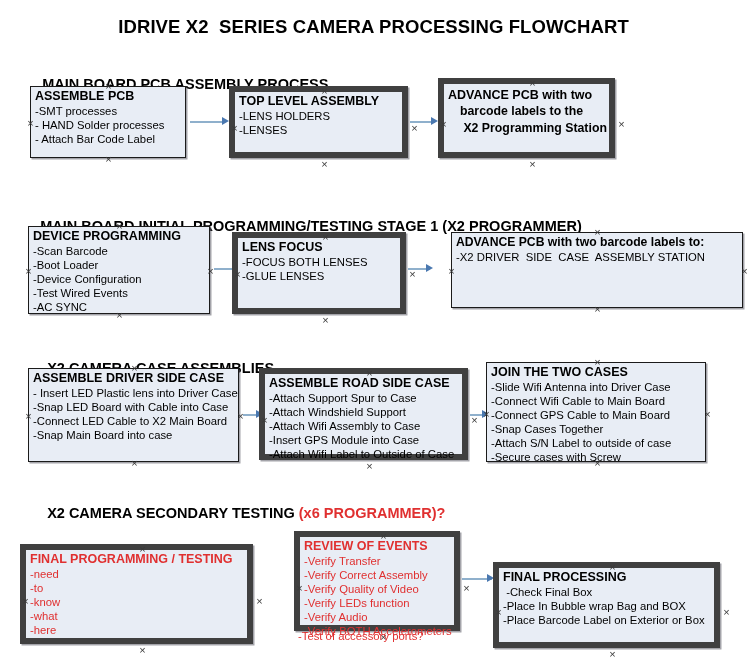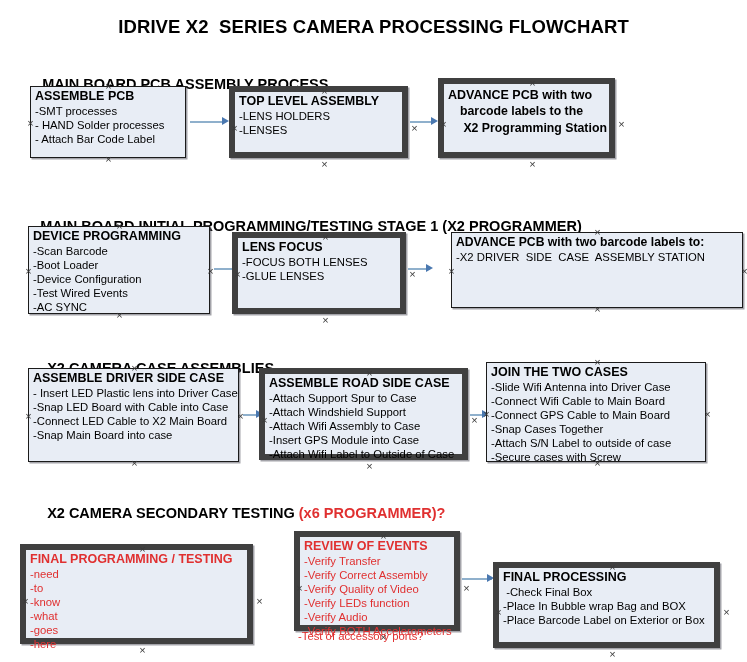--- a/index.html
+++ b/index.html
@@ -279,21 +279,20 @@
     <span>X2 CAMERA SECONDARY TESTING </span><span class="accent">(x6 PROGRAMMER)?</span>
   </div>
 
   <div class="node red greyframe" style="left:20px; top:544px; width:233px; height:100px;">
     <div class="node-inner">
       <div class="node-title">FINAL PROGRAMMING / TESTING</div>
       <div class="node-line">-need</div>
       <div class="node-line">-to</div>
       <div class="node-line">-know</div>
       <div class="node-line">-what</div>
-      <div class="node-line">-goes</div>
       <div class="node-line">-here</div>
     </div>
     <div class="xh" style="left:112px; top:-5px;"></div>
     <div class="xh" style="left:112px; top:96px;"></div>
     <div class="xh" style="left:-5px; top:47px;"></div>
     <div class="xh" style="left:229px; top:47px;"></div>
   </div>
 
   <div class="node red greyframe" style="left:294px; top:531px; width:166px; height:100px;">
     <div class="node-inner">

